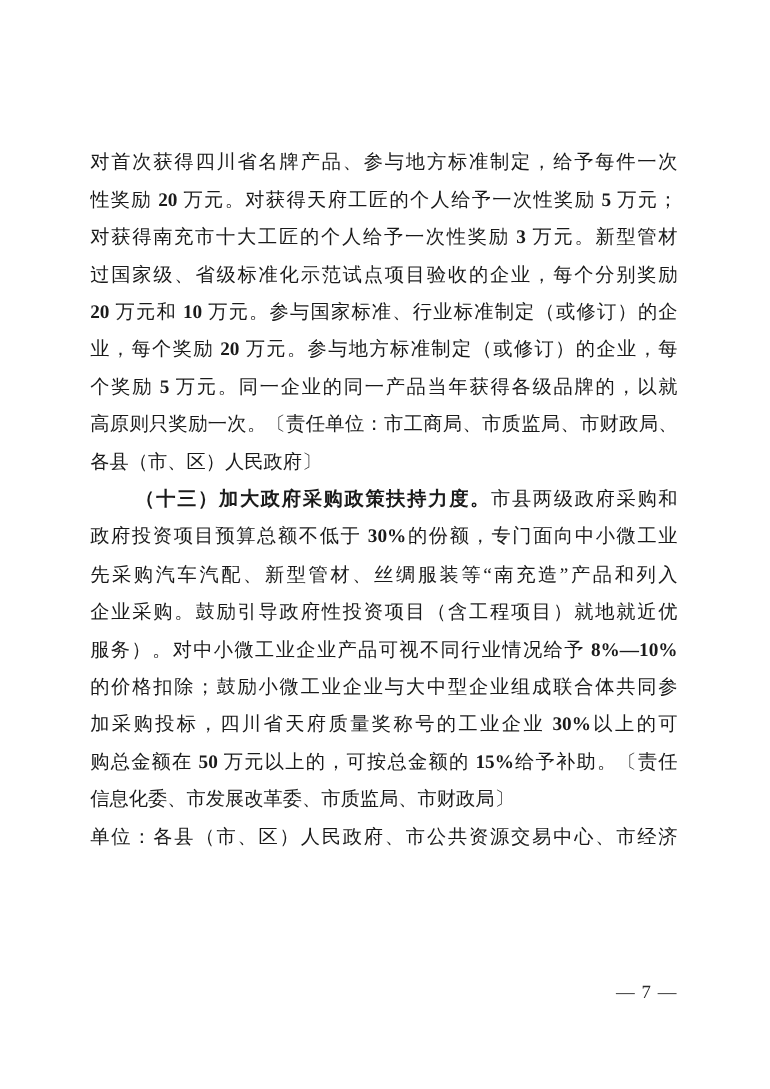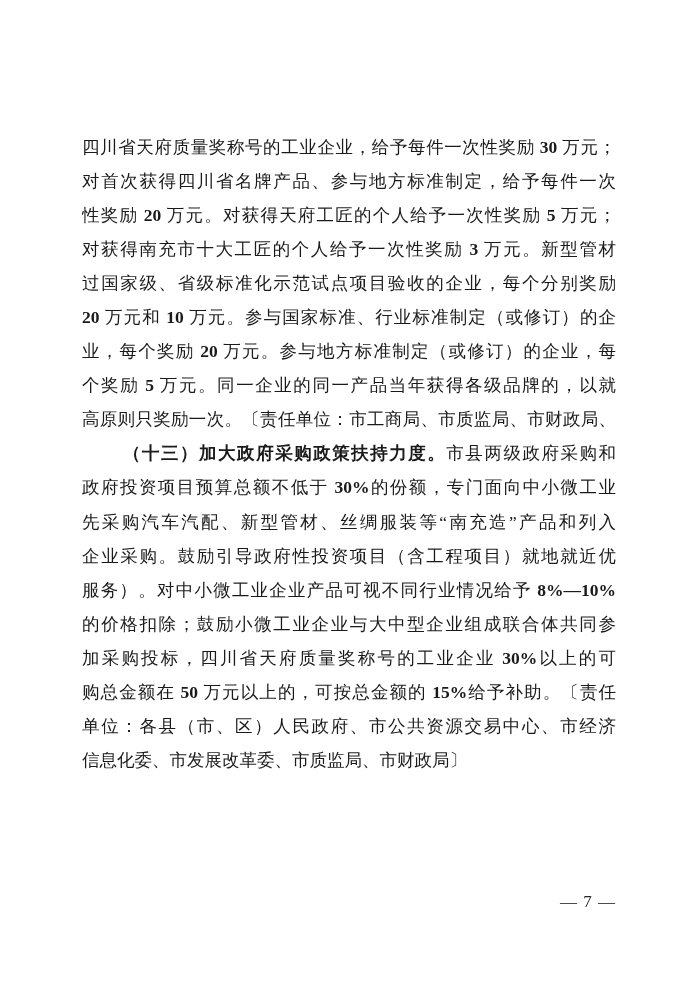--- a/index.html
+++ b/index.html
@@ -56,37 +56,37 @@
     letter-spacing: 1px;
     color: #2a2a2a;
   }
 </style>
 </head>
 <body>
 
 <div class="page">
   <div class="text-block">
       <div class="paragraph">
-        <div class="line"><span class="normal">四川省天府质量奖称号的工业企业，给予每件一次性奖励 </span><span class="bold">30</span><span class="normal"> 万元；</span></div>
         <div class="line"><span class="normal">对首次获得四川省名牌产品、参与地方标准制定，给予每件一次</span></div>
         <div class="line"><span class="normal">性奖励 </span><span class="bold">20</span><span class="normal"> 万元。对获得天府工匠的个人给予一次性奖励 </span><span class="bold">5</span><span class="normal"> 万元；</span></div>
         <div class="line"><span class="normal">对获得南充市十大工匠的个人给予一次性奖励 </span><span class="bold">3</span><span class="normal"> 万元。新型管材</span></div>
         <div class="line"><span class="normal">过国家级、省级标准化示范试点项目验收的企业，每个分别奖励</span></div>
         <div class="line"><span class="bold">20</span><span class="normal"> 万元和 </span><span class="bold">10</span><span class="normal"> 万元。参与国家标准、行业标准制定（或修订）的企</span></div>
         <div class="line"><span class="normal">业，每个奖励 </span><span class="bold">20</span><span class="normal"> 万元。参与地方标准制定（或修订）的企业，每</span></div>
         <div class="line"><span class="normal">个奖励 </span><span class="bold">5</span><span class="normal"> 万元。同一企业的同一产品当年获得各级品牌的，以就</span></div>
         <div class="line"><span class="normal">高原则只奖励一次。〔责任单位：市工商局、市质监局、市财政局、</span></div>
+        <div class="line last"><span class="normal">各县（市、区）人民政府〕</span></div>
       </div>
       <div class="paragraph">
         <div class="line indent"><span class="bold">（十三）加大政府采购政策扶持力度。</span><span class="normal">市县两级政府采购和</span></div>
         <div class="line"><span class="normal">政府投资项目预算总额不低于 </span><span class="bold">30%</span><span class="normal">的份额，专门面向中小微工业</span></div>
         <div class="line"><span class="normal">先采购汽车汽配、新型管材、丝绸服装等“南充造”产品和列入</span></div>
         <div class="line"><span class="normal">企业采购。鼓励引导政府性投资项目（含工程项目）就地就近优</span></div>
         <div class="line"><span class="normal">服务）。对中小微工业企业产品可视不同行业情况给予 </span><span class="bold">8%—10%</span></div>
         <div class="line"><span class="normal">的价格扣除；鼓励小微工业企业与大中型企业组成联合体共同参</span></div>
         <div class="line"><span class="normal">加采购投标，四川省天府质量奖称号的工业企业 </span><span class="bold">30%</span><span class="normal">以上的可</span></div>
         <div class="line"><span class="normal">购总金额在 </span><span class="bold">50</span><span class="normal"> 万元以上的，可按总金额的 </span><span class="bold">15%</span><span class="normal">给予补助。〔责任</span></div>
+        <div class="line last"><span class="normal">信息化委、市发展改革委、市质监局、市财政局〕</span></div>
         <div class="line"><span class="normal">单位：各县（市、区）人民政府、市公共资源交易中心、市经济</span></div>
-        <div class="line last"><span class="normal">信息化委、市发展改革委、市质监局、市财政局〕</span></div>
       </div>
     </div>
   <div class="page-number">— 7 —</div>
 </div>
 
 </body></html>

